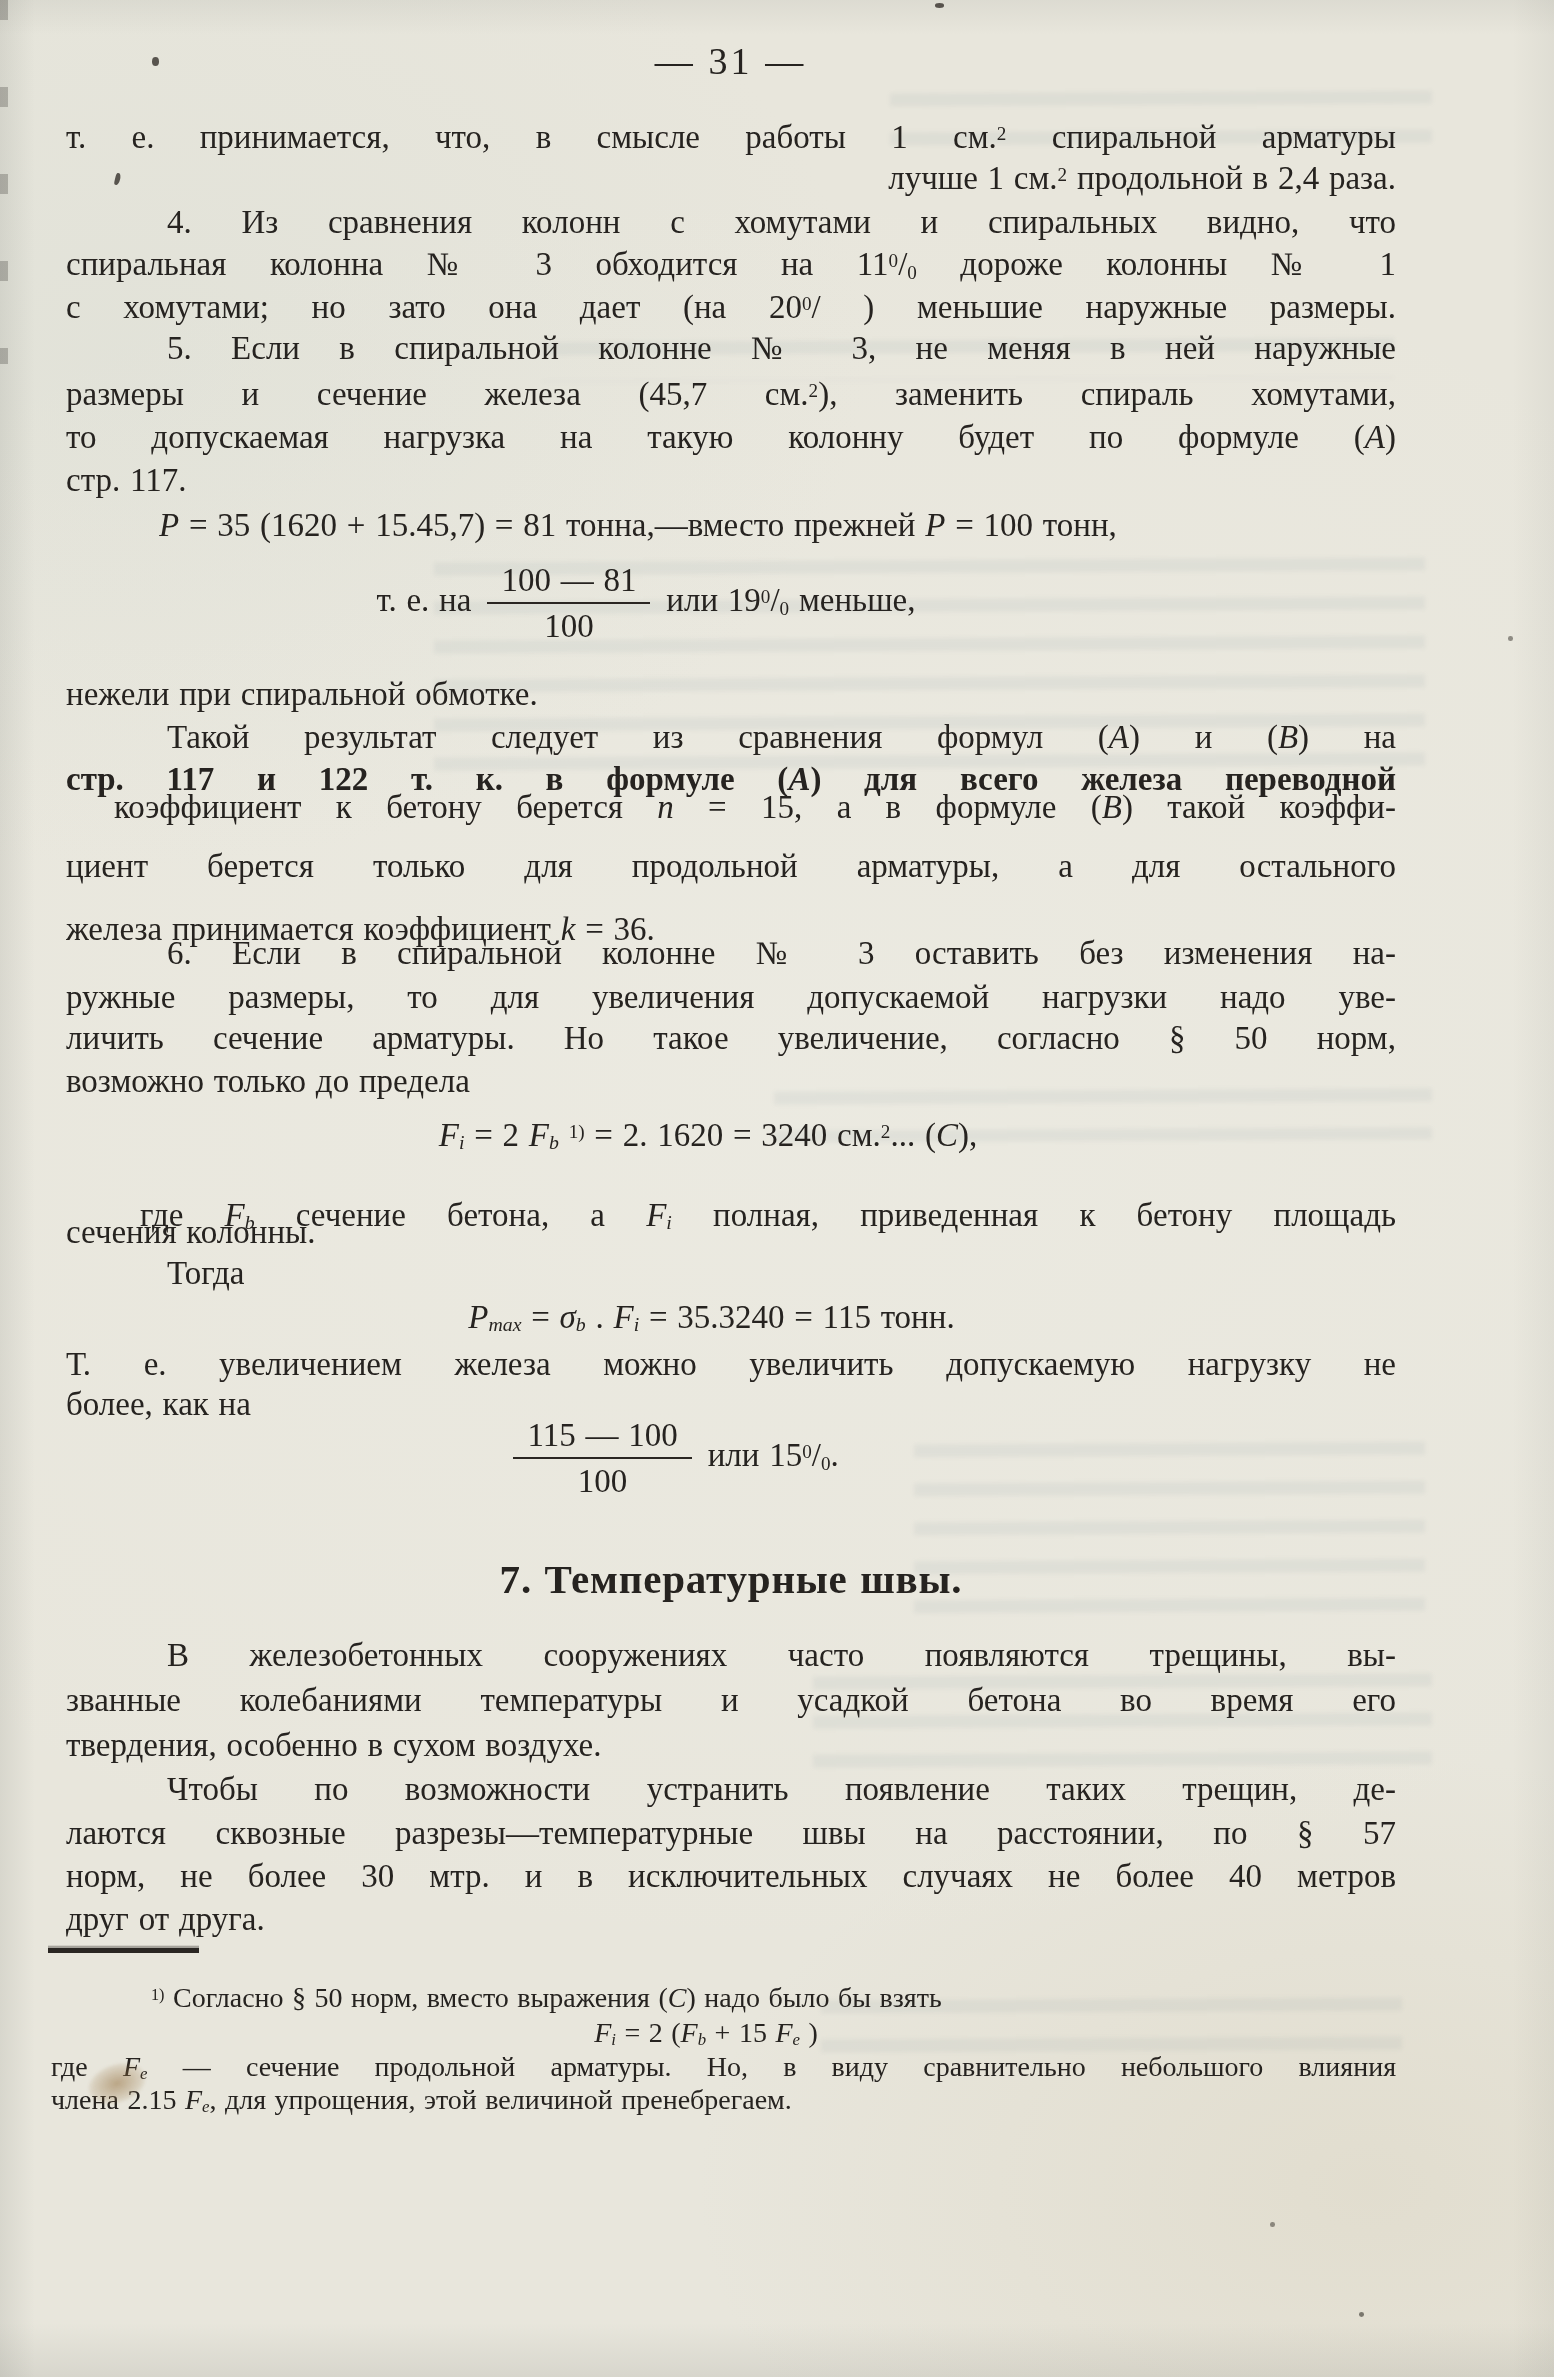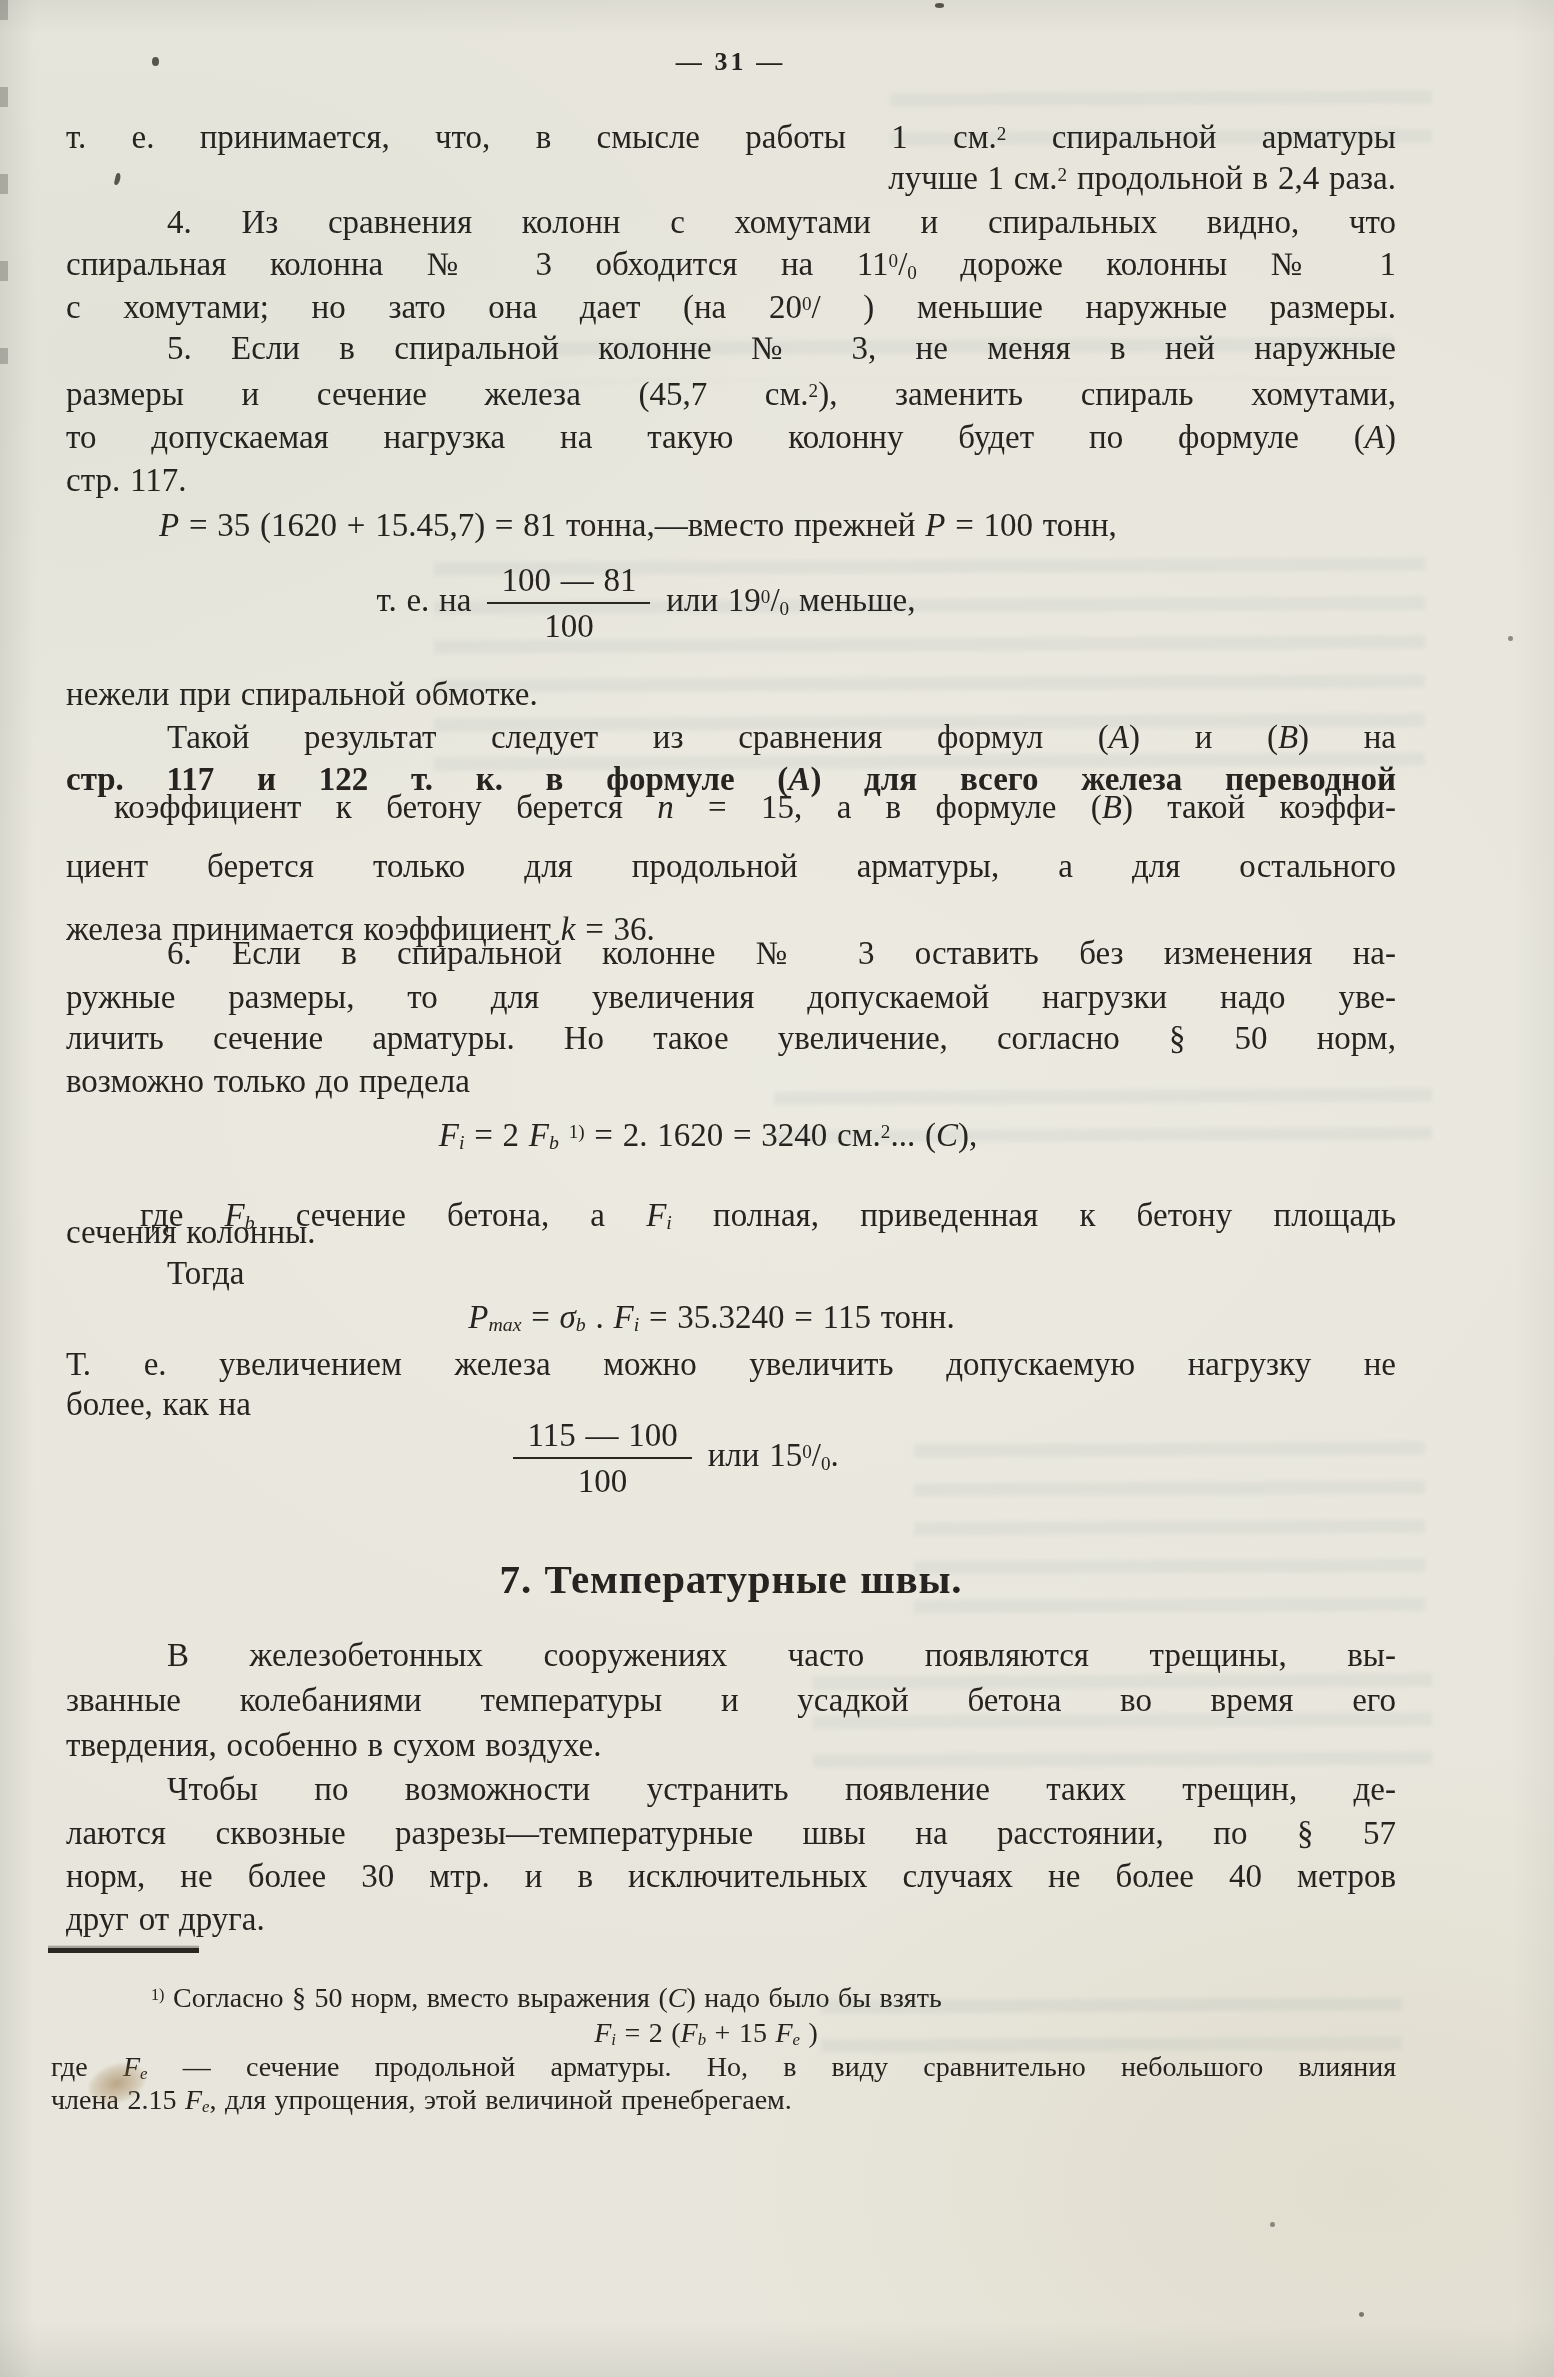--- a/index.html
+++ b/index.html
@@ -23,21 +23,21 @@
   .vignette{
     position:absolute; inset:0; pointer-events:none;
     background:
       linear-gradient(90deg, rgba(70,75,70,0.10), transparent 35px),
       linear-gradient(270deg, rgba(70,75,70,0.06), transparent 43px),
       linear-gradient(180deg, rgba(70,75,70,0.07), transparent 35px),
       linear-gradient(0deg, rgba(70,75,70,0.10), transparent 54px);
   }
   .pagenum{
     position:absolute; top:40px; left:0; right:0; height:43px; line-height:43px;
-    text-align:center; font-size:26px; font-weight:bold; letter-spacing:3.1px;
+    text-align:center; font-size:38px; font-weight:normal; letter-spacing:3.1px;
     padding-right:94px;
   }
   .line{
     position:absolute; left:66px; right:159px; height:45px; line-height:45px;
     font-size:33px; overflow:hidden; text-align:left; word-spacing:1.5px;
   }
   .j{ text-align:justify; }
   .j::after{ content:""; display:inline-block; width:100%; height:0; }
   .ind{ text-indent:101px; }
   .ind2{ text-indent:74px; }

